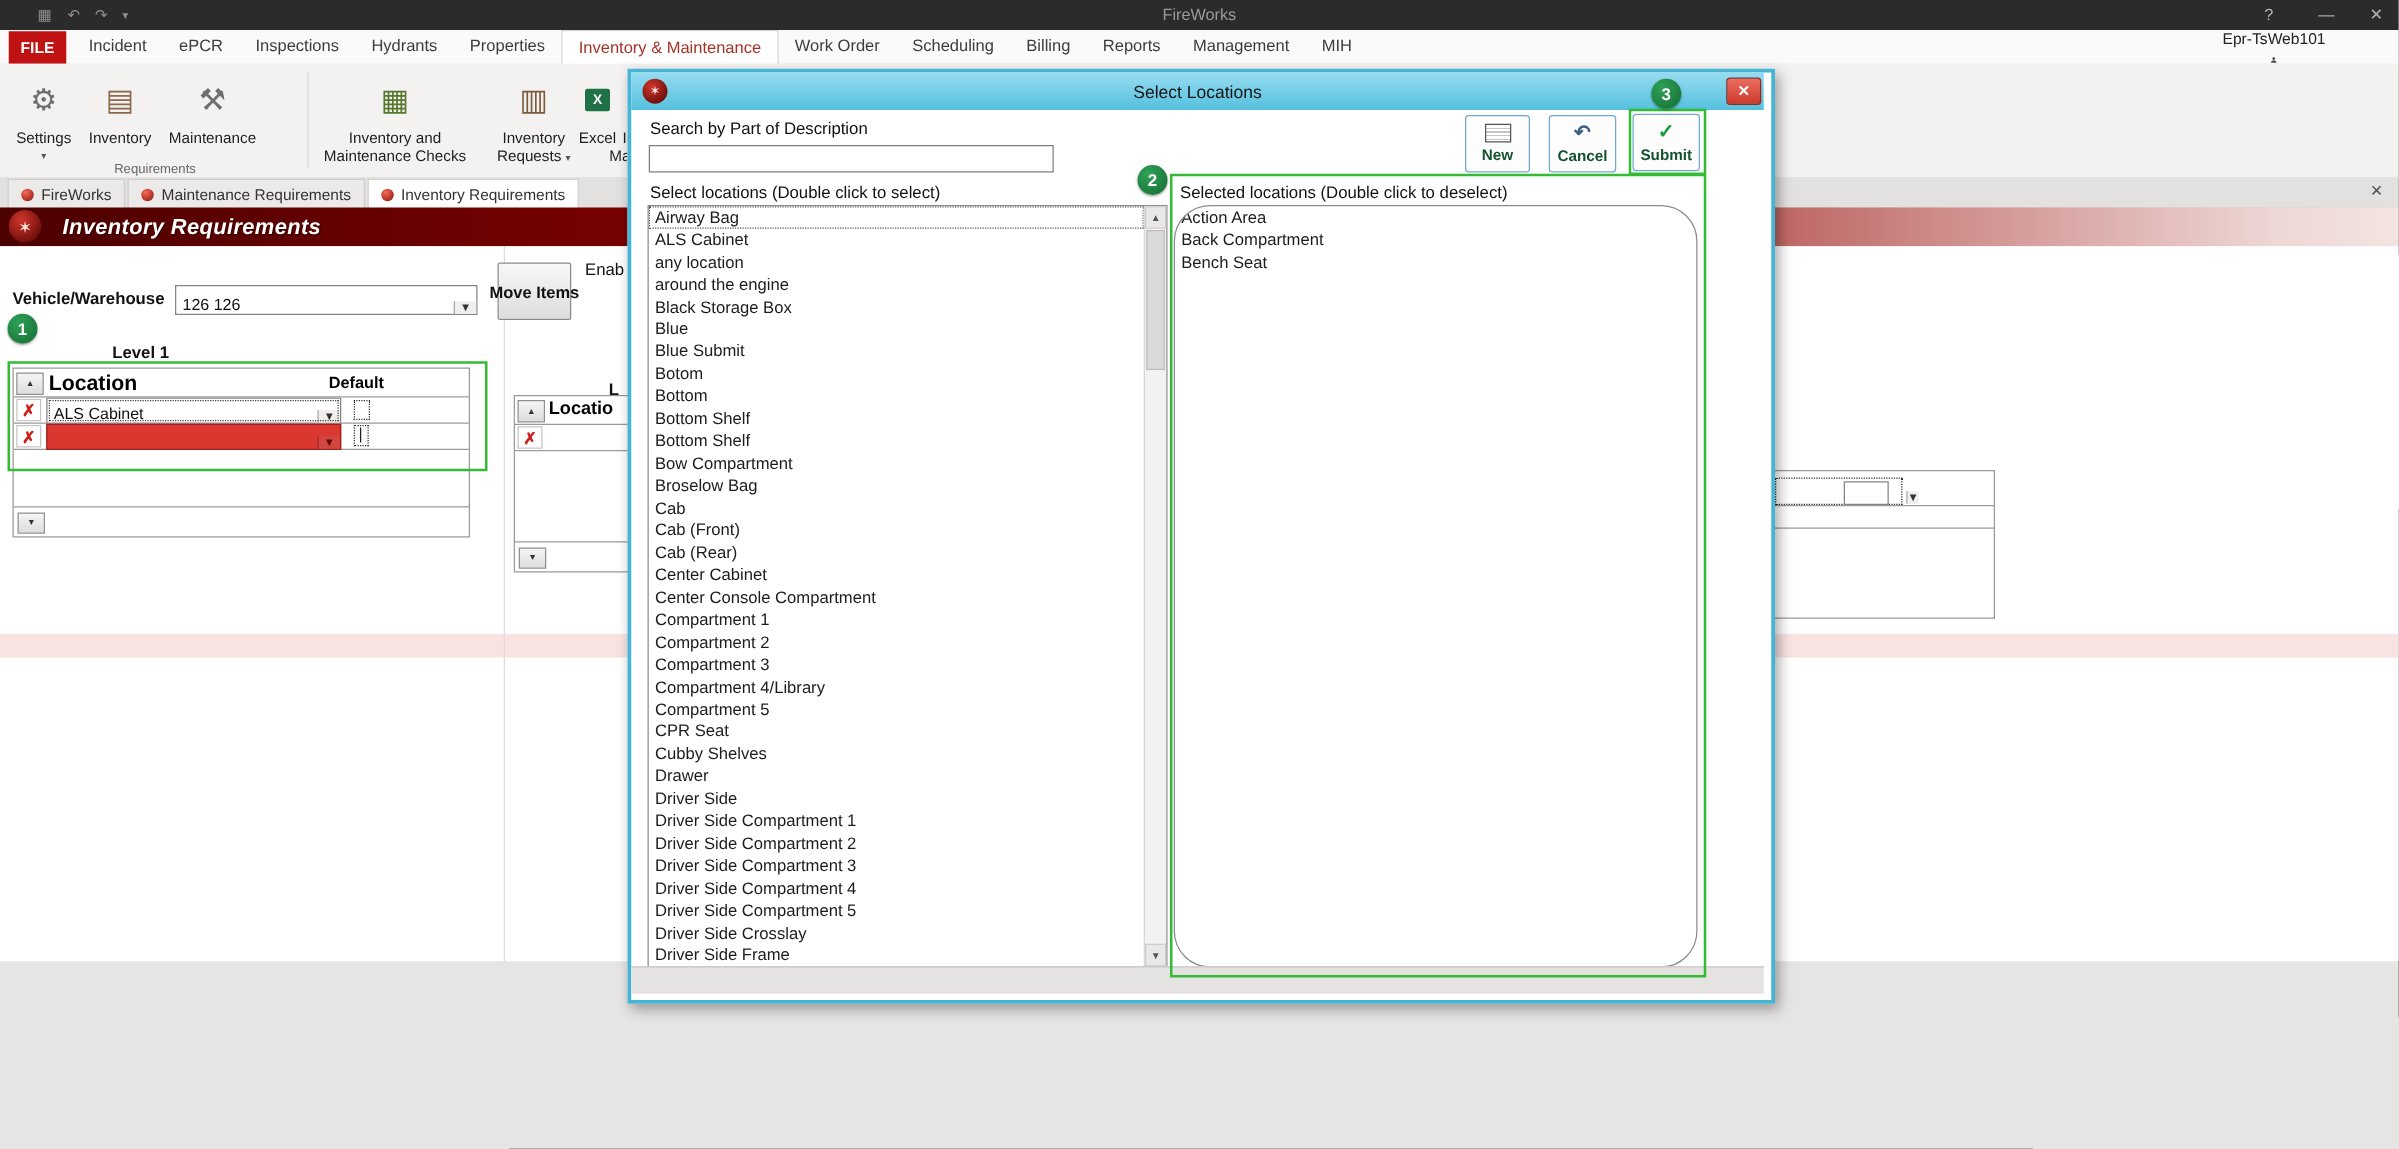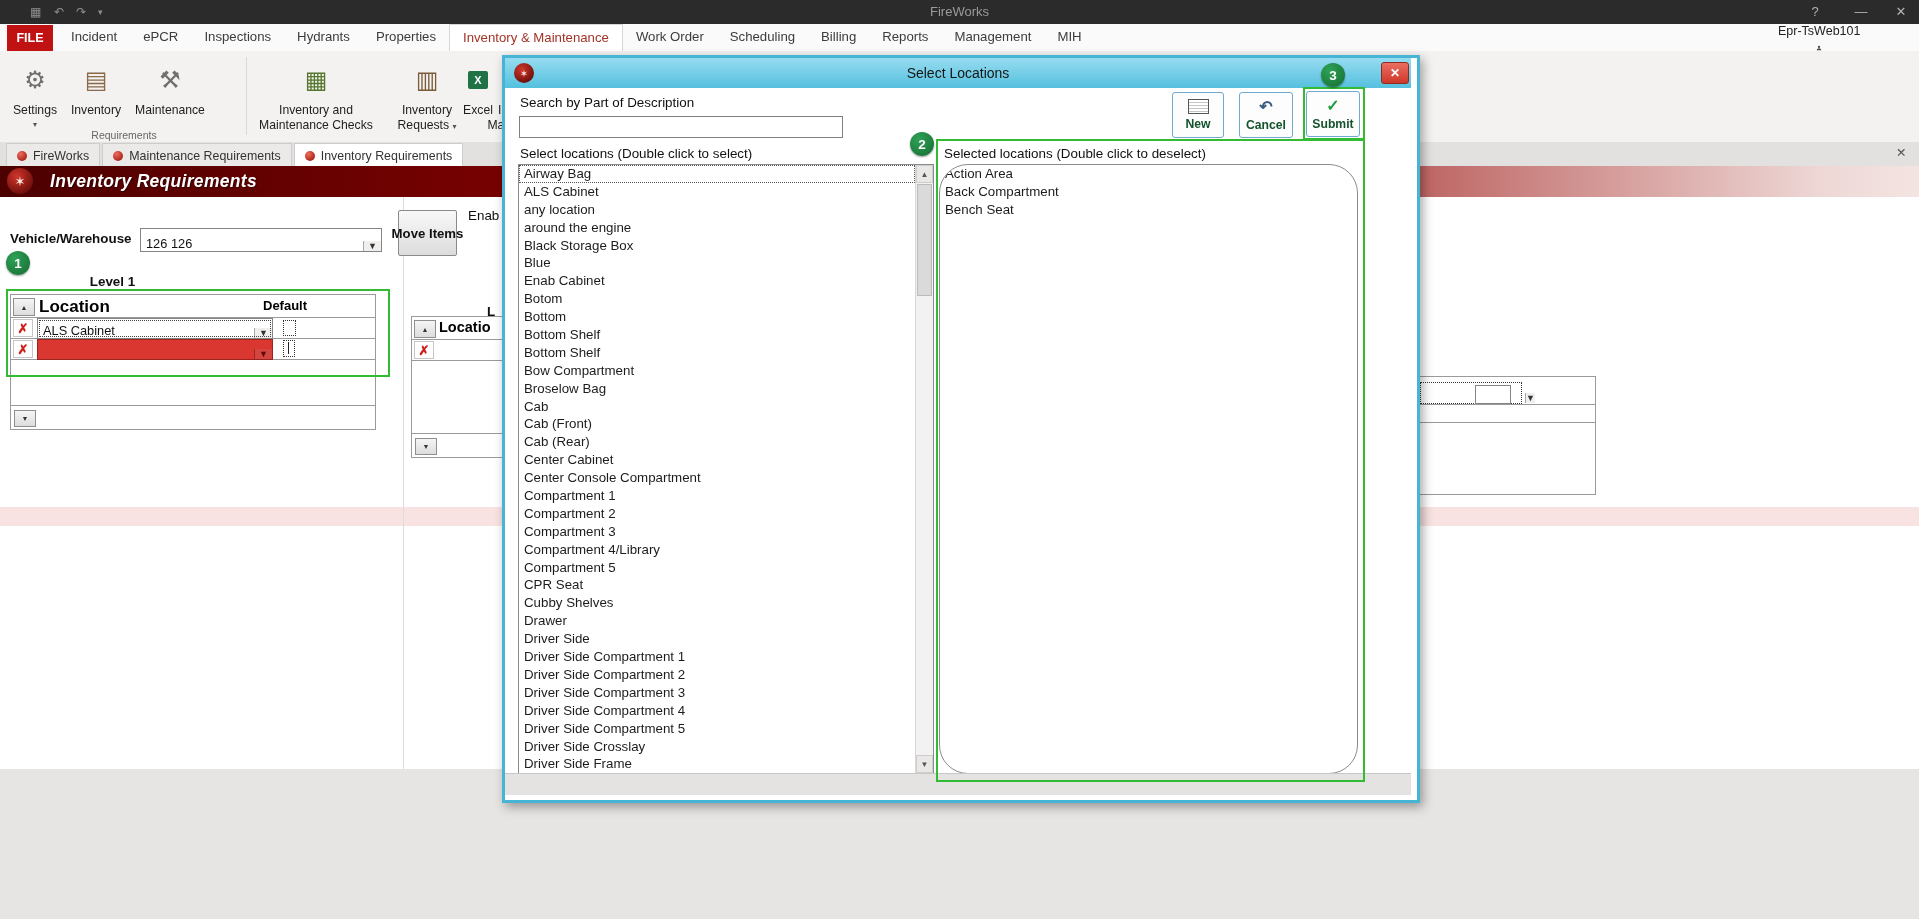--- a/index.html
+++ b/index.html
@@ -309,21 +309,21 @@
   <div class="abs label13" style="left:944px;top:145px;z-index:51;">Selected locations (Double click to deselect)</div>
 
   <div class="abs listbox" style="left:518px;top:164px;width:414px;height:608px;z-index:51;">
     <div class="abs" id="loc-list" style="left:0;top:0;width:396px;">
         <div class="litem focused">Airway Bag</div>
         <div class="litem">ALS Cabinet</div>
         <div class="litem">any location</div>
         <div class="litem">around the engine</div>
         <div class="litem">Black Storage Box</div>
         <div class="litem">Blue</div>
-        <div class="litem">Enab Cabinet</div>
+        <div class="litem">Blue Submit</div>
         <div class="litem">Botom</div>
         <div class="litem">Bottom</div>
         <div class="litem">Bottom Shelf</div>
         <div class="litem">Bottom Shelf</div>
         <div class="litem">Bow Compartment</div>
         <div class="litem">Broselow Bag</div>
         <div class="litem">Cab</div>
         <div class="litem">Cab (Front)</div>
         <div class="litem">Cab (Rear)</div>
         <div class="litem">Center Cabinet</div>

